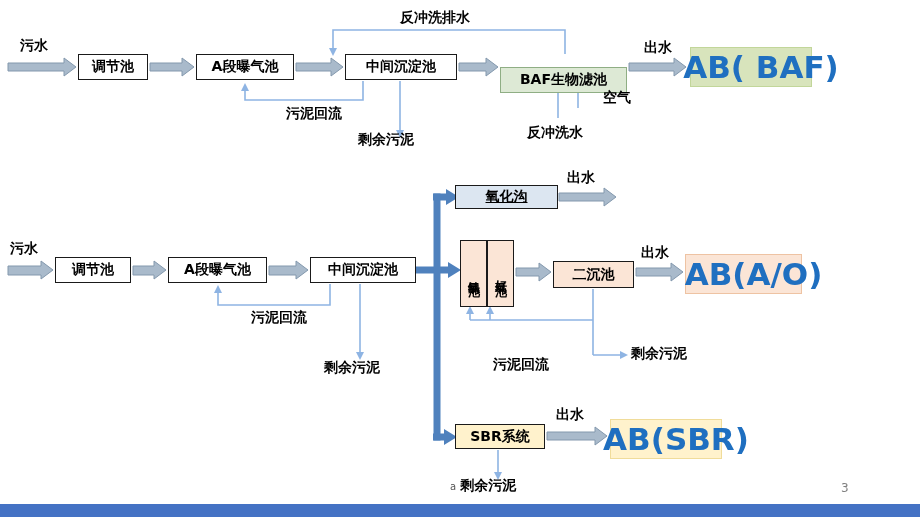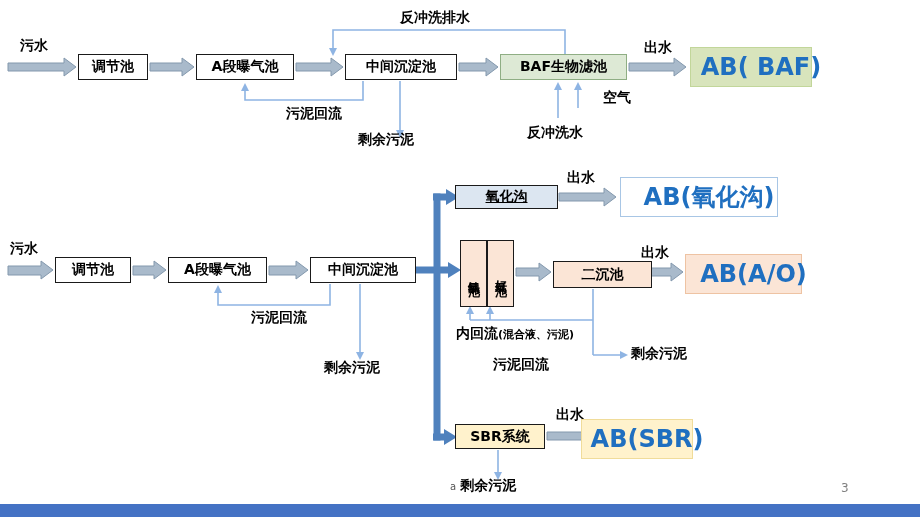--- a/index.html
+++ b/index.html
@@ -6,34 +6,34 @@
   .canvas{
     position:relative;width:920px;height:517px;background:#ffffff;
     font-family:"DejaVu Sans","Liberation Sans",sans-serif;overflow:hidden;
   }
   .connectors{position:absolute;left:0;top:0;}
   .box{
     position:absolute;box-sizing:border-box;border:1.5px solid #1a1a1a;background:#ffffff;
     display:flex;align-items:center;justify-content:center;
     font-size:14px;font-weight:700;color:#000;white-space:nowrap;text-align:center;
   }
-  .box.green{background:#dde9d5;border:1px solid #8fae84;}
+  .box.green{background:#dde9d5;border:1px solid #8fae84;margin-top:13px;}
   .box.blue{background:#dce6f1;text-decoration:underline;}
   .box.peach{background:#fbe5d6;}
   .box.yellow{background:#fff2cc;}
   .vtank{
     writing-mode:vertical-rl;text-orientation:upright;font-size:12px;letter-spacing:2px;
   }
   .lbl{
     position:absolute;font-size:14px;font-weight:700;color:#000;white-space:nowrap;
   }
   .lbl .note{font-size:11px;font-weight:700;}
   .result{
     position:absolute;box-sizing:border-box;display:flex;align-items:center;justify-content:center;
-    font-size:24px;font-weight:700;color:#1f6fc0;white-space:nowrap;padding-left:20px;
+    font-size:31px;font-weight:700;color:#1f6fc0;white-space:nowrap;padding-left:20px;
   }
   .result.green{background:#d8e4bc;border:1px solid #c2d69a;}
   .result.white{background:#ffffff;border:1.5px solid #a8c6e5;}
   .result.peach{background:#fbe5d6;border:1px solid #eec3a3;}
   .result.yellow{background:#fff2cc;border:1px solid #f0dc9a;}
   .pagenum{position:absolute;font-size:12px;color:#808080;font-weight:400;}
   .stray{font-size:10px;color:#555;font-weight:400;margin-right:4px;}
   .footer{position:absolute;left:0;bottom:0;width:920px;height:13px;background:#4472c4;}
 </style>
 </head>
@@ -111,34 +111,32 @@
 
   <div class="box" style="left:55px;top:257px;width:76px;height:26px">调节池</div>
   <div class="box" style="left:168px;top:257px;width:99px;height:26px">A段曝气池</div>
   <div class="box" style="left:310px;top:257px;width:106px;height:26px">中间沉淀池</div>
 
   <div class="lbl" style="left:251px;top:309px">污泥回流</div>
   <div class="lbl" style="left:324px;top:359px">剩余污泥</div>
 
   <div class="box blue" style="left:455px;top:185px;width:103px;height:24px">氧化沟</div>
   <div class="lbl" style="left:567px;top:169px">出水</div>
-  <div class="result white" style="left:620px;top:177px;width:158px;height:40px">AB(氧化沟)</div>
 
   <div class="box peach vtank" style="left:460px;top:240px;width:27px;height:67px">缺氧池</div>
   <div class="box peach vtank" style="left:487px;top:240px;width:27px;height:67px">好氧池</div>
-  <div class="box peach" style="left:553px;top:261px;width:99px;height:27px">二沉池</div>
+  <div class="box peach" style="left:553px;top:261px;width:81px;height:27px">二沉池</div>
   <div class="lbl" style="left:641px;top:244px">出水</div>
   <div class="result peach" style="left:685px;top:254px;width:117px;height:40px">AB(A/O)</div>
 
-  <div class="lbl" style="left:456px;top:325px"><span>内回流</span><span class="note">(混合液、污泥)</span></div>
   <div class="lbl" style="left:493px;top:356px">污泥回流</div>
   <div class="lbl" style="left:631px;top:345px">剩余污泥</div>
 
   <div class="box yellow" style="left:455px;top:424px;width:90px;height:25px">SBR系统</div>
   <div class="lbl" style="left:556px;top:406px">出水</div>
-  <div class="result yellow" style="left:581px;top:419px;width:112px;height:40px">AB(SBR)</div>
+  <div class="result yellow" style="left:610px;top:419px;width:112px;height:40px">AB(SBR)</div>
   <div class="lbl" style="left:450px;top:477px"><span class="stray">a</span><span>剩余污泥</span></div>
 
   <div class="pagenum" style="left:841px;top:481px">3</div>
 
   <div class="footer"></div>
 
 </div>
 
 </body></html>

